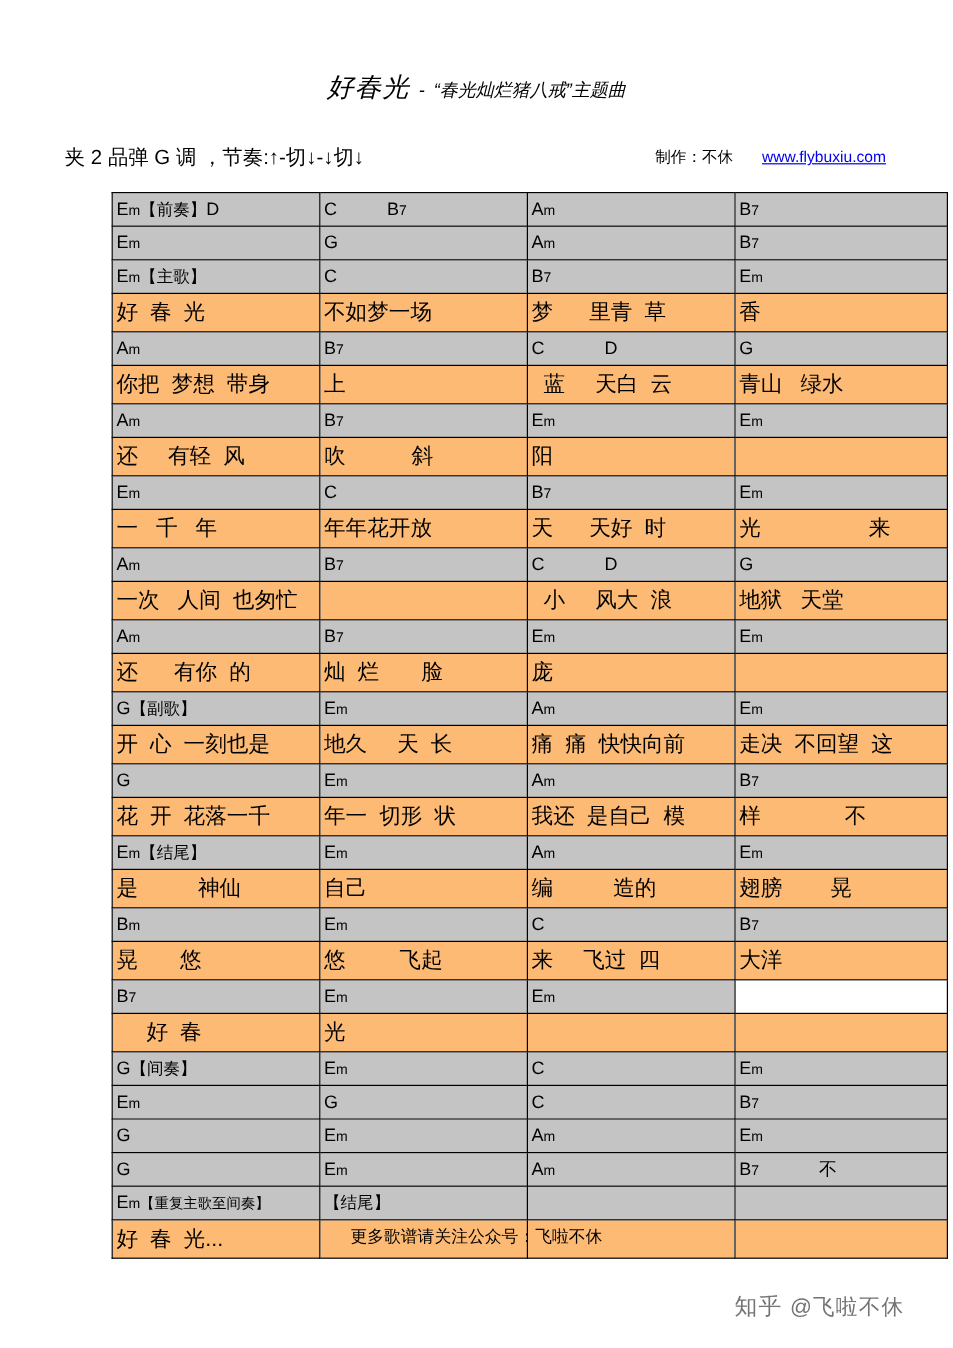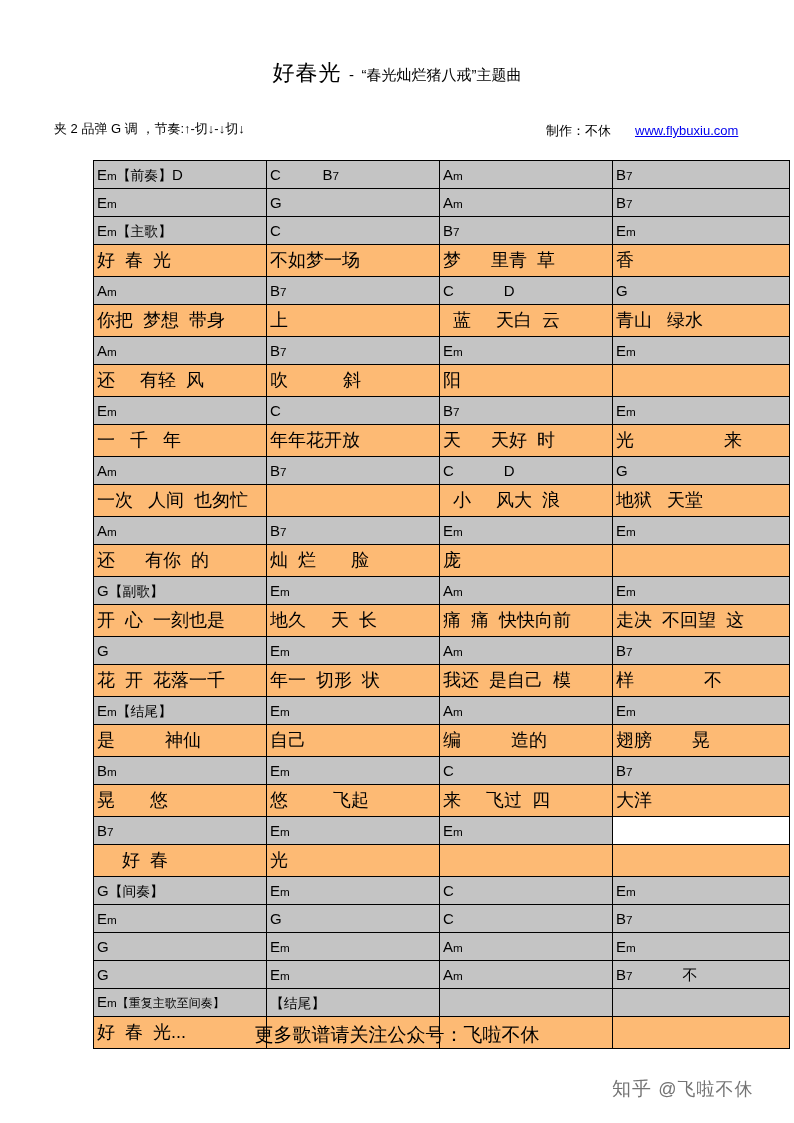--- a/index.html
+++ b/index.html
@@ -24,20 +24,21 @@
   }
 
   
   .title-row {
     position: absolute;
     left: 0;
     top: 58px;
     width: 794px;
     text-align: center;
     white-space: nowrap;
+    font-style: italic;
   }
   .title-main {
     font-size: 22px;
     letter-spacing: 1px;
   }
   .title-dash {
     font-size: 15px;
     padding: 0 3px;
   }
   .title-sub {
@@ -48,21 +49,21 @@
     position: absolute;
     left: 0;
     top: 120px;
     width: 794px;
     height: 24px;
   }
   .capo {
     position: absolute;
     left: 54px;
     top: 0;
-    font-size: 13px;
+    font-size: 17px;
     white-space: nowrap;
   }
   .credit {
     position: absolute;
     left: 546px;
     top: 2px;
     font-size: 13px;
     white-space: nowrap;
   }
   .credit .site {
@@ -126,21 +127,21 @@
     font-size: 0.8em;
   }
 
   
   .footer-note {
     position: absolute;
     left: 0;
     top: 1022px;
     width: 794px;
     text-align: center;
-    font-size: 19px;
+    font-size: 14px;
   }
   .watermark {
     position: absolute;
     left: 612px;
     top: 1076px;
     font-size: 19px;
     color: #737373;
     white-space: nowrap;
     letter-spacing: 1px;
   }

